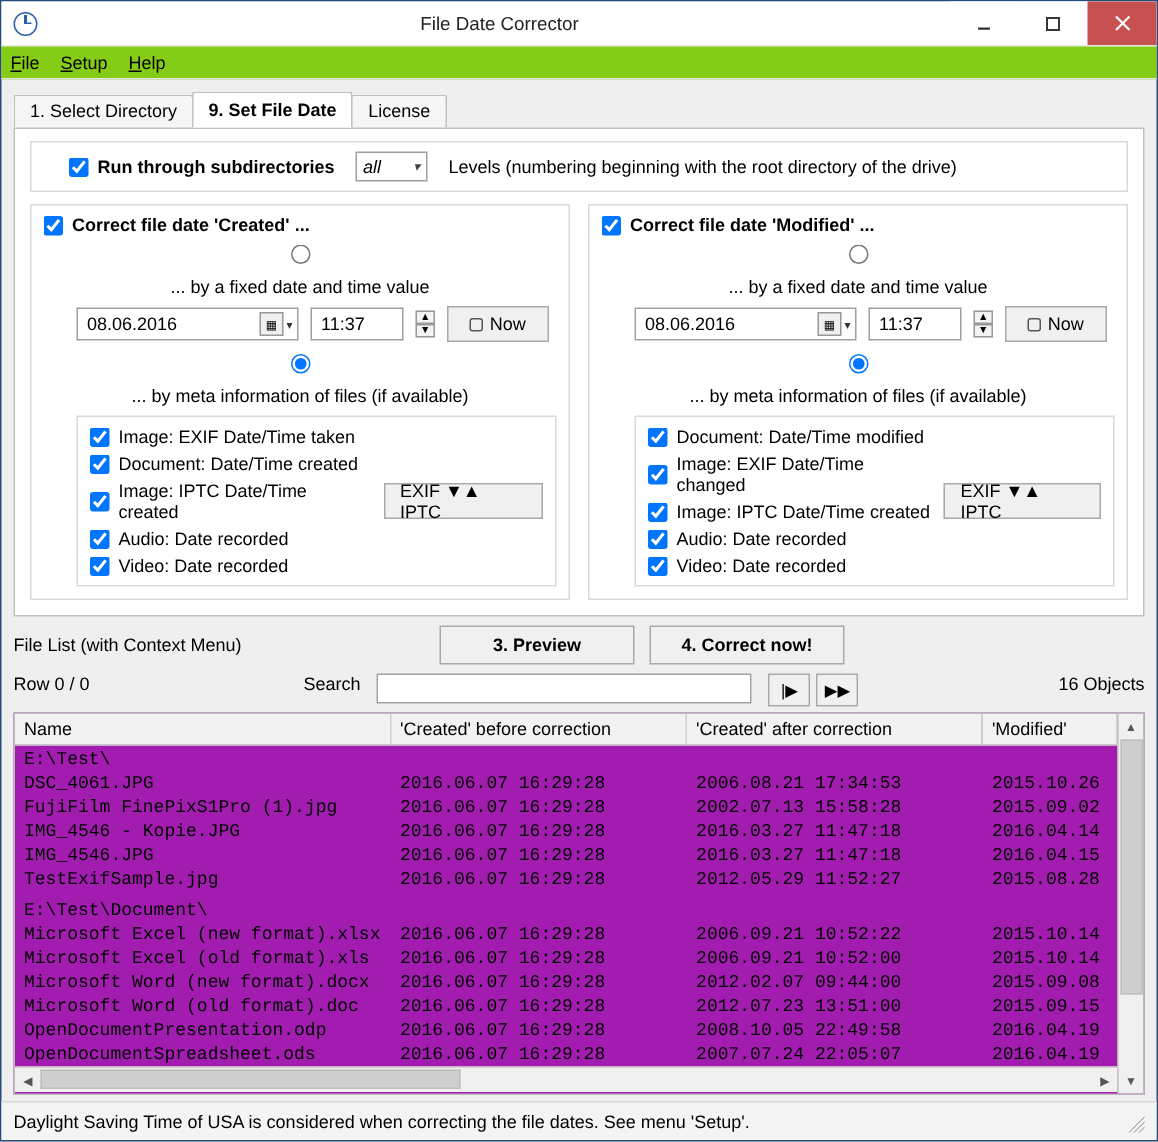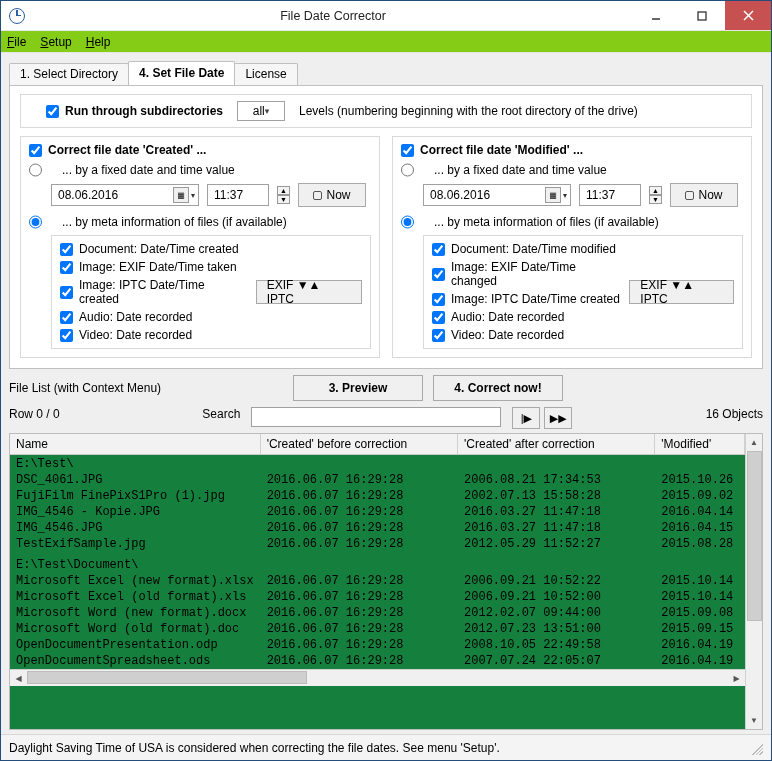--- a/index.html
+++ b/index.html
@@ -77,27 +77,27 @@
   }
   .panel{
     border:1px solid var(--panel-border);
     background:#fff;
     padding:6px 8px;
   }
   .subdir-row{display:flex;align-items:center;gap:14px;}
   .subdir-row label{display:flex;align-items:center;gap:6px;font-weight:bold;padding-left:17px;}
   .sel{
     border:1px solid #a0a0a0;background:#fff;height:20px;width:48px;
-    display:inline-flex;align-items:center;justify-content:center;padding:0 4px;
+    display:inline-flex;align-items:center;justify-content:space-between;padding:0 4px;font-style:italic;
   }
   .sel .arr{font-size:9px;color:#444;}
   .two-col{display:flex;gap:12px;}
   .two-col > .panel{flex:1;}
   .grp-title{display:flex;align-items:center;gap:6px;font-weight:bold;margin-bottom:6px;}
-  .radiorow{display:flex;gap:20px;margin:4px 0 6px;}
+  .radiorow{display:flex;align-items:center;gap:8px;margin:4px 0 6px;flex-direction:column;}
   input[type=radio],input[type=checkbox]{margin:0;}
   .dt-row{display:flex;align-items:center;gap:8px;margin-left:22px;margin-bottom:8px;}
   .dtp{border:1px solid #a0a0a0;height:22px;background:#fff;display:flex;align-items:center;}
   .dtp.date{width:148px;padding:0 3px 0 6px;justify-content:space-between;}
   .dtp .calbtn{width:16px;height:16px;border:1px solid #999;background:#f0f0f0;display:inline-flex;align-items:center;justify-content:center;font-size:8px;}
   .dtp .dd{font-size:8px;margin-left:2px;color:#333;}
   .dtp.time{width:62px;padding:0 3px 0 6px;justify-content:space-between;}
   .spin{display:flex;flex-direction:column;}
   .spin div{width:13px;height:9px;border:1px solid #999;background:#f3f3f3;font-size:7px;line-height:7px;text-align:center;}
   .btn{
@@ -112,21 +112,21 @@
   .exifbtn{align-self:center;min-width:78px;}
   
   .midbar{display:flex;align-items:center;gap:12px;margin-top:6px;}
   .bigbtn{height:26px;min-width:130px;font-weight:bold;border:1px solid #a9a9a9;background:#f0f0f0;display:inline-flex;align-items:center;justify-content:center;}
   
   .searchrow{display:flex;align-items:flex-start;gap:11px;margin-top:6px;}
   .searchrow .lbl{min-width:60px;}
   .searchrow input[type=text]{flex:0 0 250px;height:20px;border:1px solid #a0a0a0;background:#fff;padding:0 4px;}
   .iconbtn{border:1px solid #a9a9a9;background:#f0f0f0;height:22px;min-width:28px;display:inline-flex;align-items:center;justify-content:center;font-size:11px;}
   
-  .tablewrap{flex:1;border:1px solid #bcbcbc;margin-top:4px;background:#15803d;position:relative;overflow:hidden;display:flex;}
+  .tablewrap{flex:1;border:1px solid #bcbcbc;margin-top:4px;background:#a21caf;position:relative;overflow:hidden;display:flex;}
   .table-inner{flex:1;overflow:hidden;}
   table{border-collapse:collapse;width:100%;font-family:Consolas,"Courier New",monospace;font-size:12px;}
   thead th{
     background:var(--table-head);
     border-right:1px solid #d0d0d0;border-bottom:1px solid #c8c8c8;
     text-align:left;font-weight:normal;font-family:"Segoe UI",Tahoma,sans-serif;
     padding:3px 6px;white-space:nowrap;
   }
   tbody td{padding:1px 6px;white-space:nowrap;border-right:1px solid transparent;}
   tr.group td{font-weight:normal;padding-top:6px;}
@@ -176,21 +176,21 @@
   <div class="menubar">
     <span><u>F</u>ile</span>
     <span><u>S</u>etup</span>
     <span><u>H</u>elp</span>
   </div>
 
   <div class="content">
 
     <div class="tabs">
       <div class="tab">1. Select Directory</div>
-      <div class="tab active">4. Set File Date</div>
+      <div class="tab active">9. Set File Date</div>
       <div class="tab">License</div>
     </div>
 
     <div class="tabpage">
 
       <div class="panel subdir-row">
         <label>
           <input type="checkbox" checked="" style="">
           <span>Run through subdirectories</span>
         </label>
@@ -230,25 +230,25 @@
             </div>
           </div>
           <div class="radiorow">
             <input type="radio" name="cr" checked="" style="">
             <span>... by meta information of files (if available)</span>
           </div>
           <div class="meta-box">
             <div class="meta-list">
               <label>
                   <input type="checkbox" checked="" style="">
+                  <span>Image: EXIF Date/Time taken</span>
+                </label>
+              <label>
+                  <input type="checkbox" checked="" style="">
                   <span>Document: Date/Time created</span>
-                </label>
-              <label>
-                  <input type="checkbox" checked="" style="">
-                  <span>Image: EXIF Date/Time taken</span>
                 </label>
               <label>
                   <input type="checkbox" checked="" style="">
                   <span>Image: IPTC Date/Time created</span>
                 </label>
               <label>
                   <input type="checkbox" checked="" style="">
                   <span>Audio: Date recorded</span>
                 </label>
               <label>

